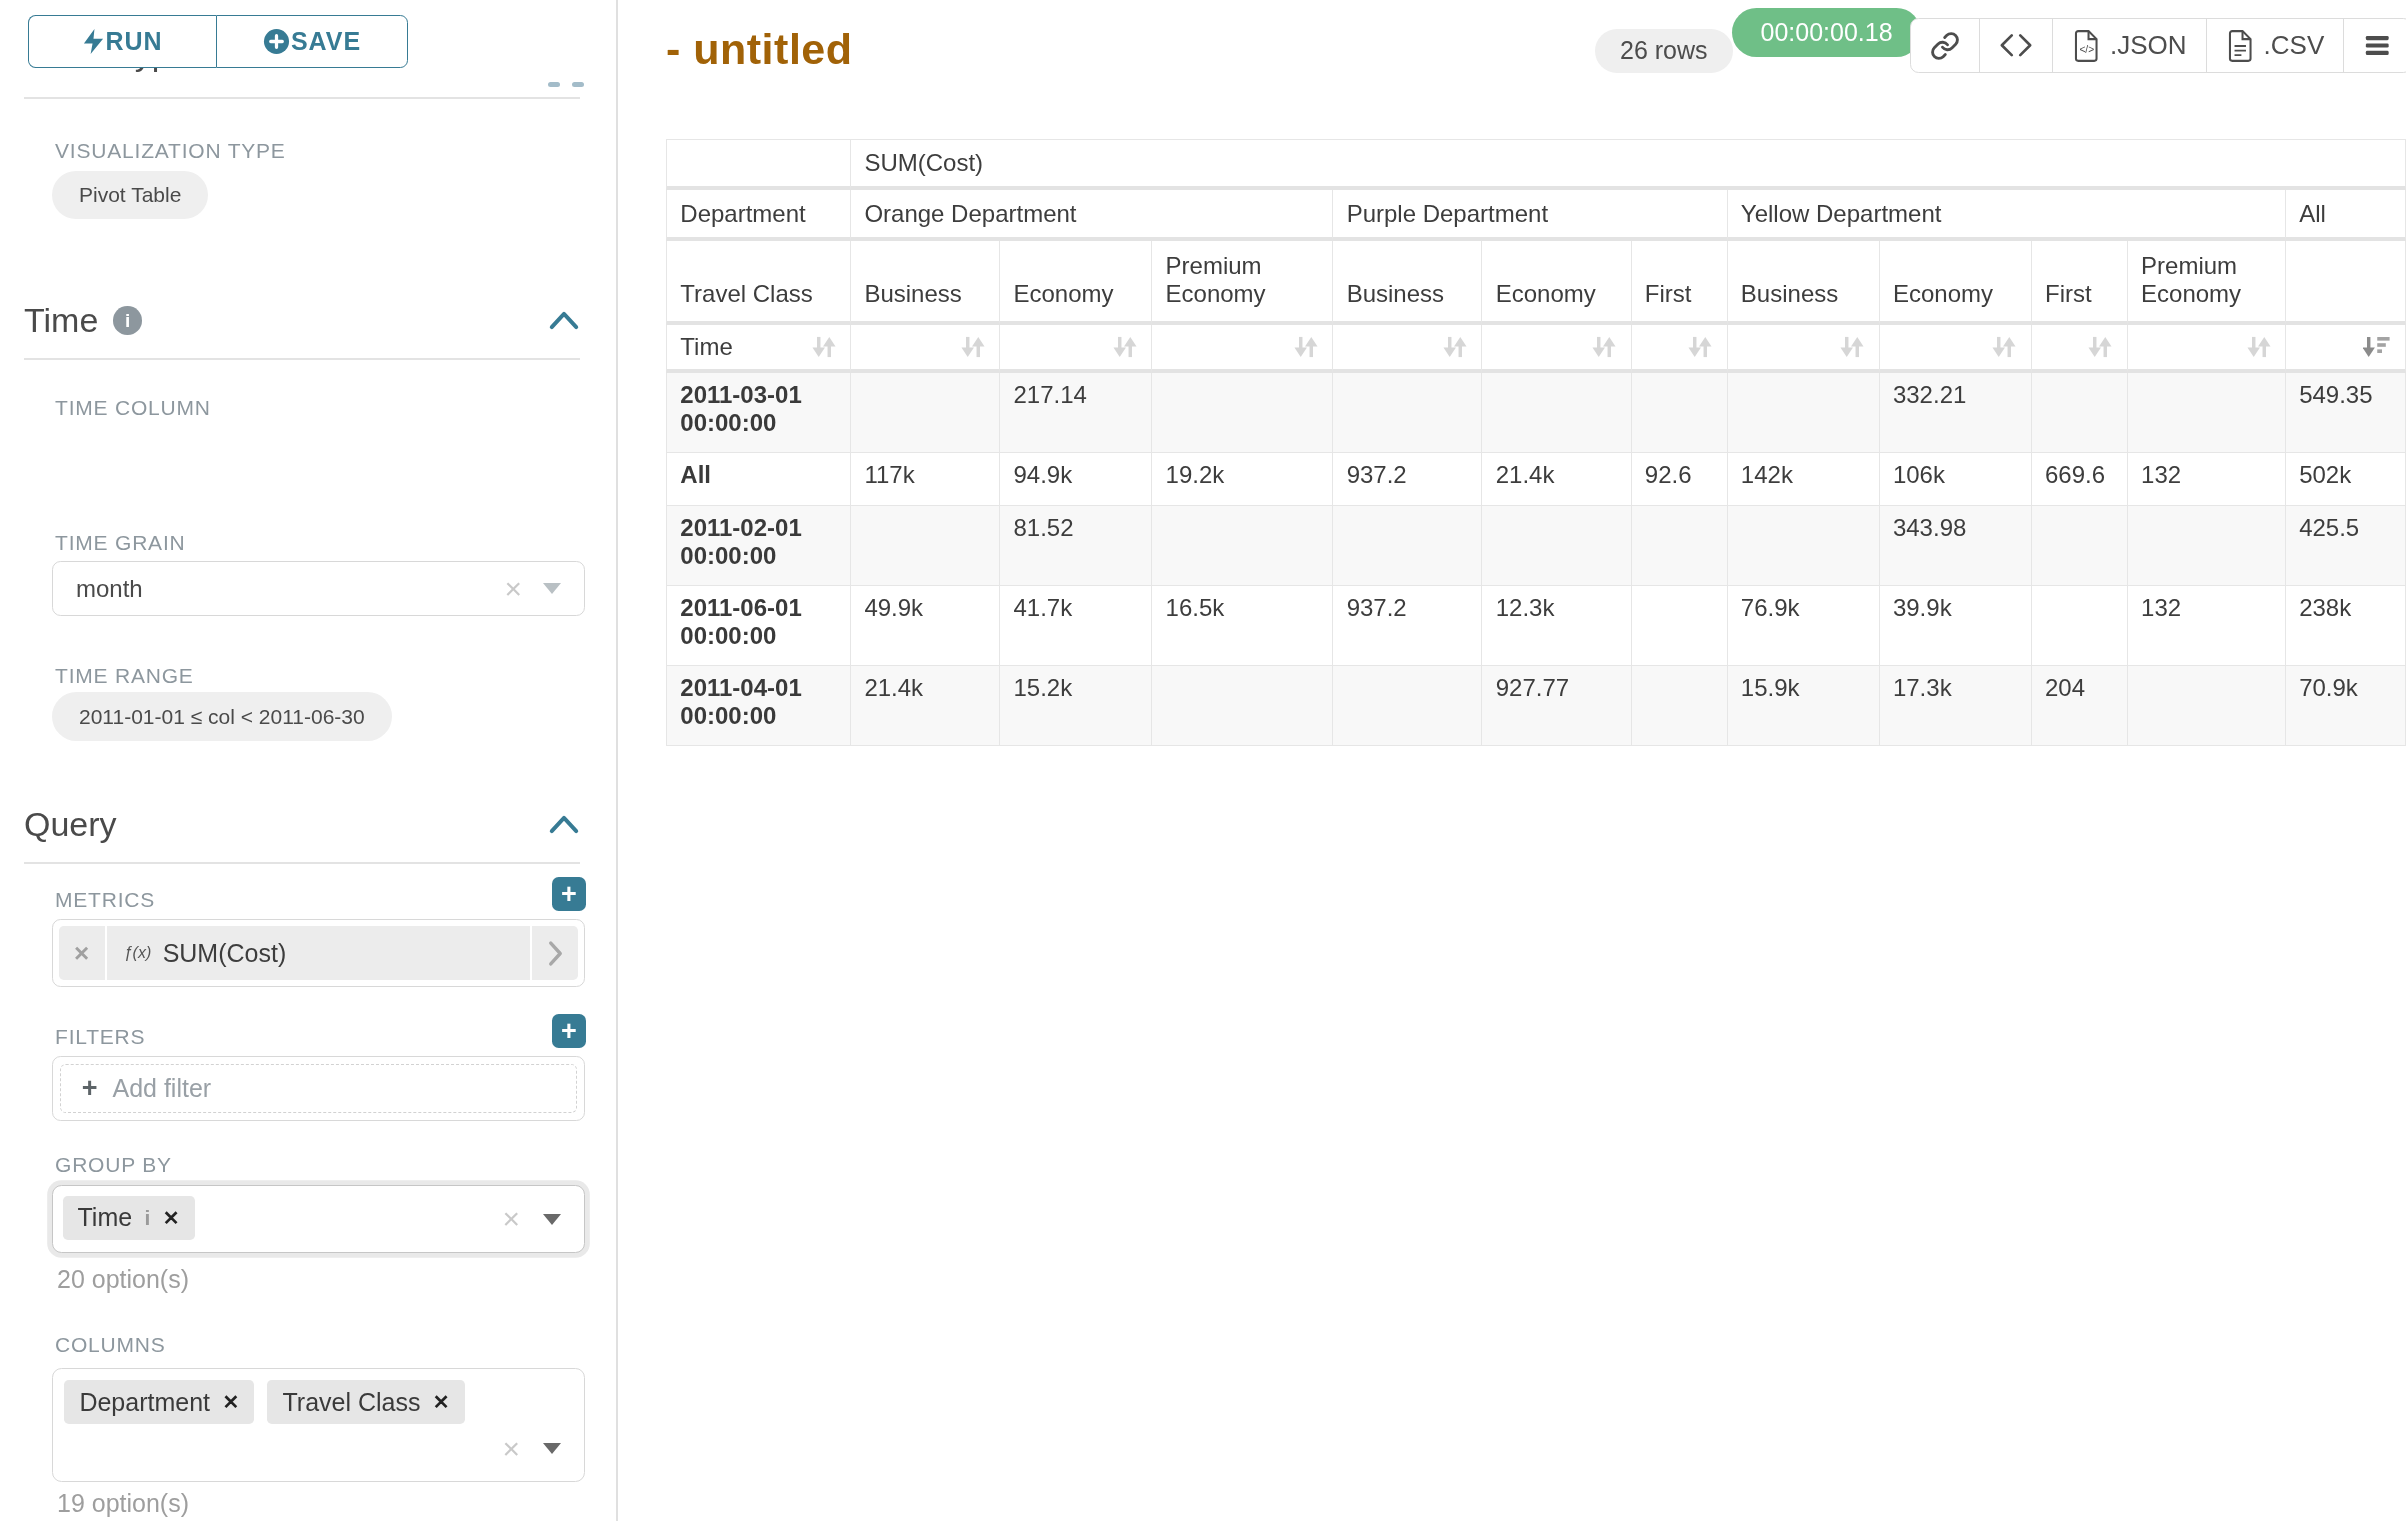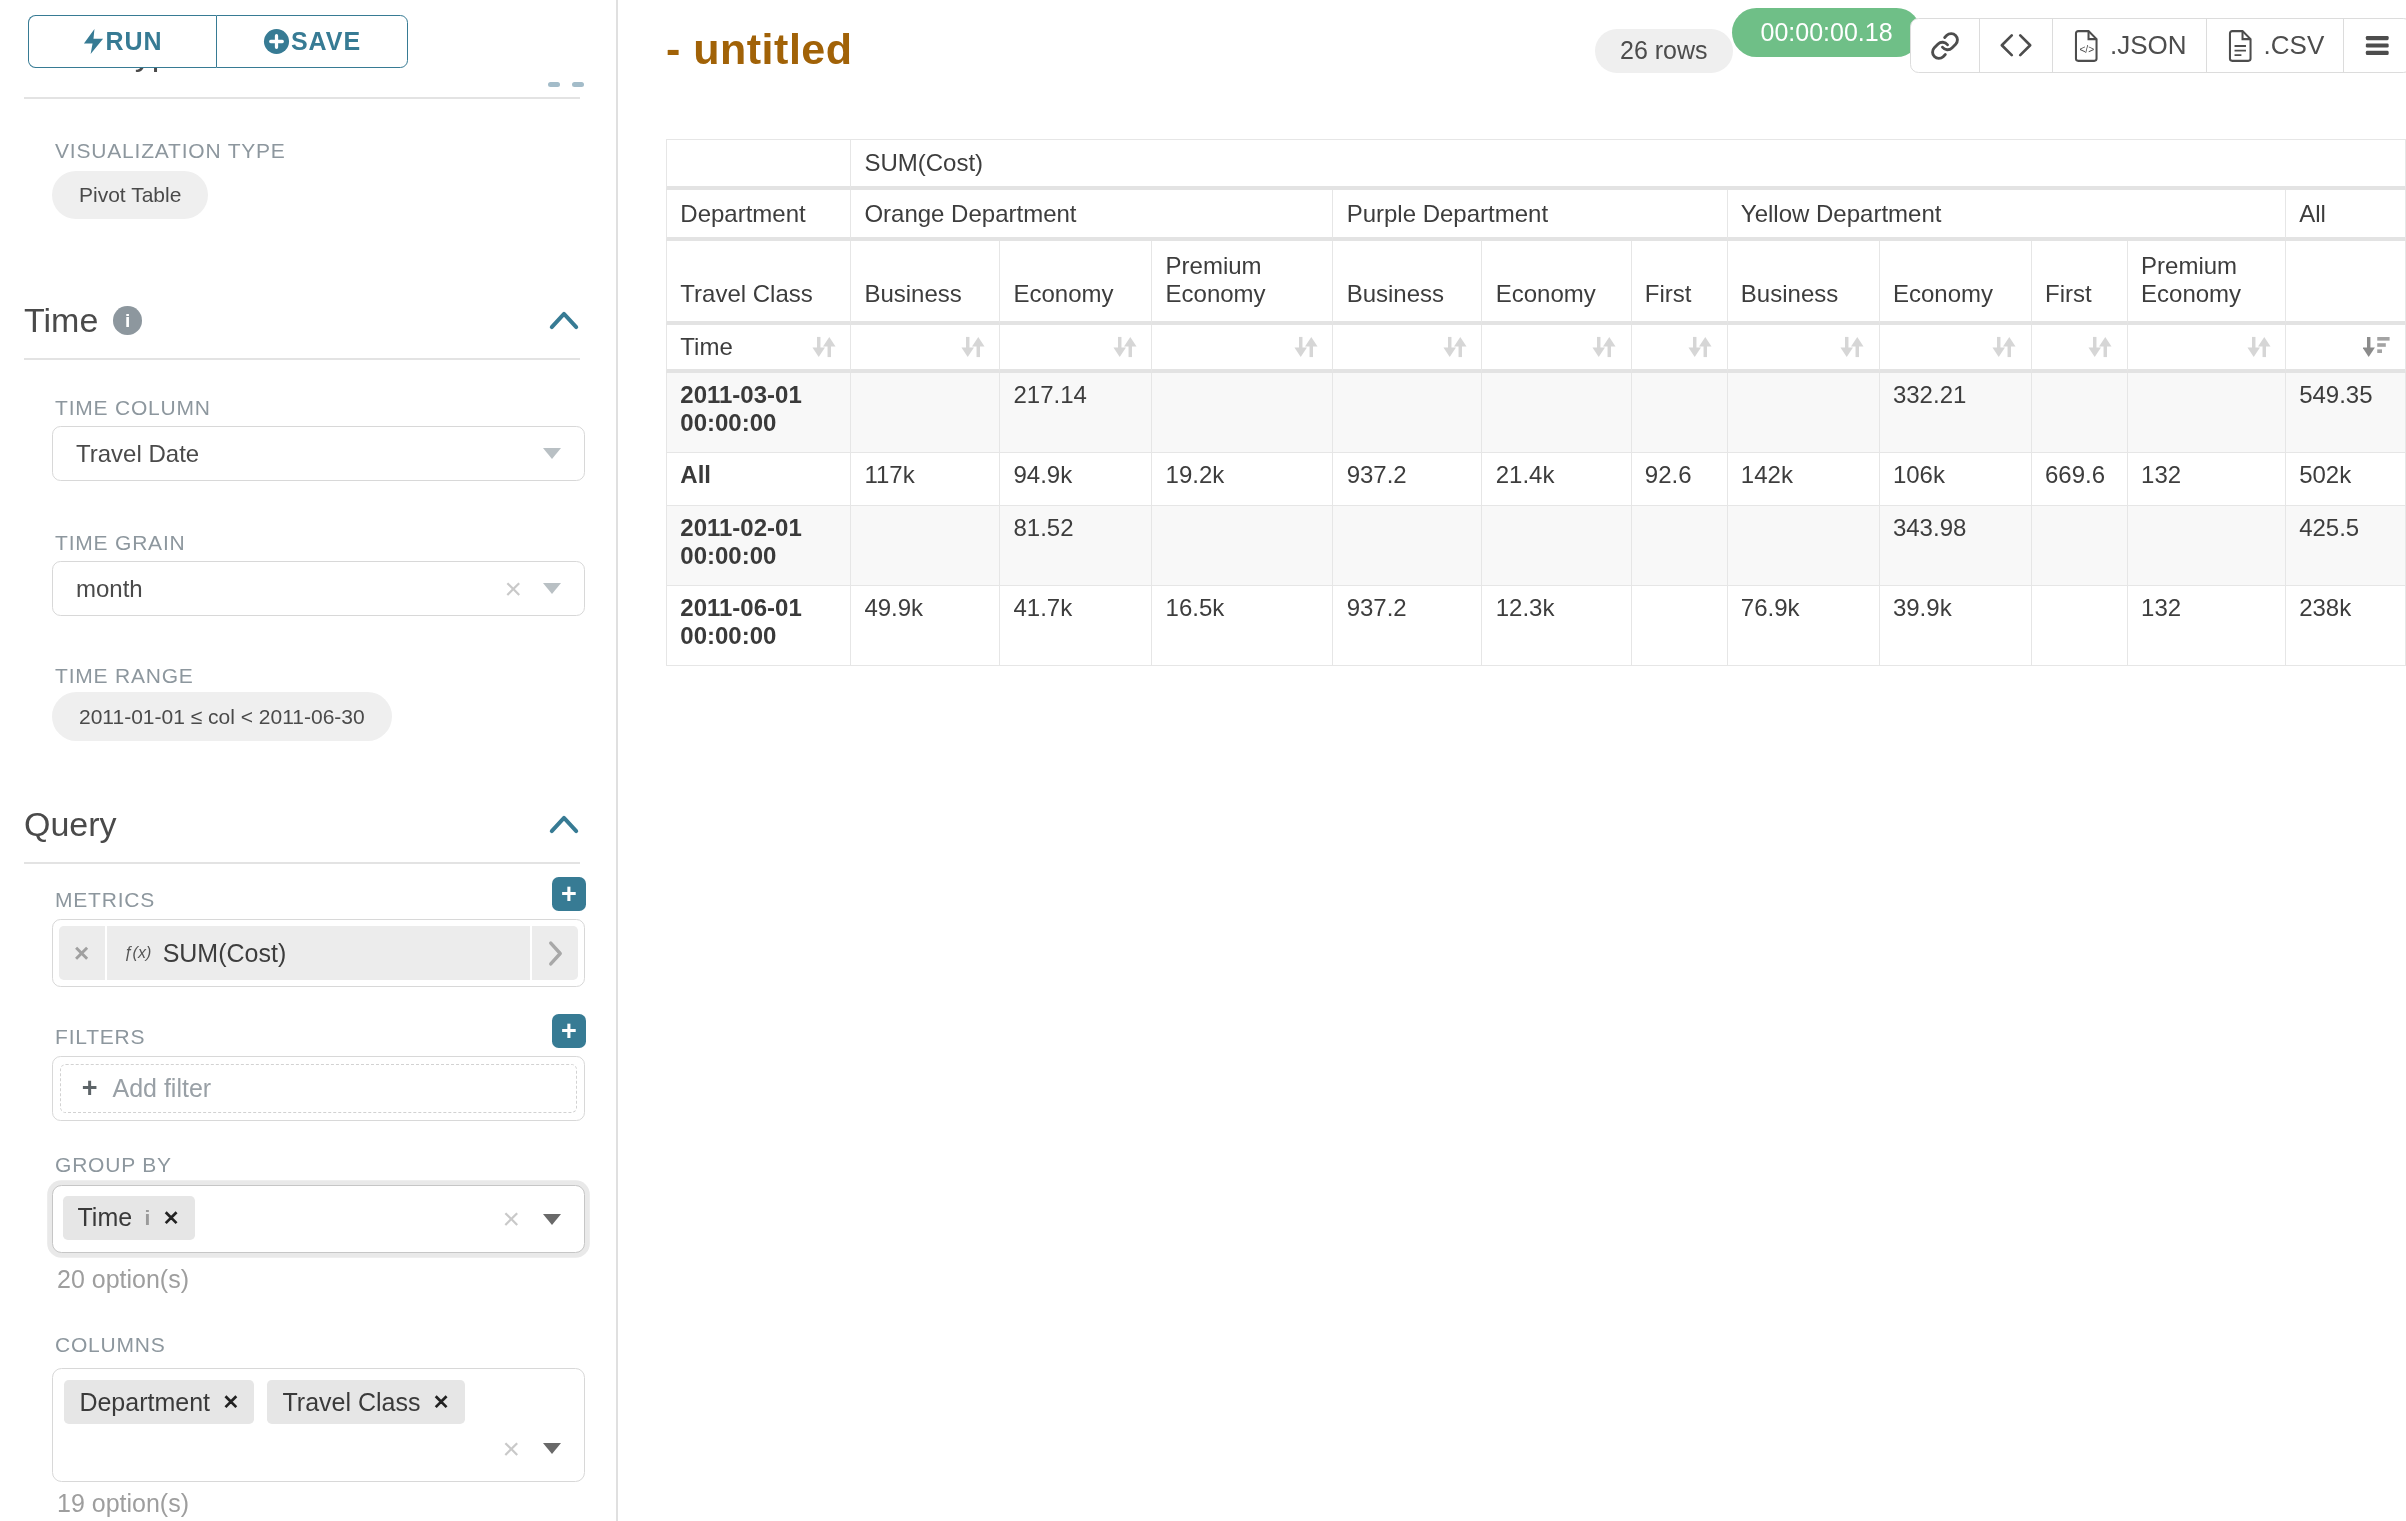--- a/index.html
+++ b/index.html
@@ -139,24 +139,20 @@
     <div class="head-row" style="top:301px;">
       <span class="section-heading" style="position:static;">Time</span>
       <span class="info-badge">i</span>
       <svg class="collapse-chevron" width="32" height="23" viewBox="0 0 34 24">
         <polyline points="4,19 17,5 30,19" fill="none" stroke="#377b94" stroke-width="4.2" stroke-linecap="round" stroke-linejoin="round"></polyline>
       </svg>
     </div>
     <div class="sb-divider" style="top:358px;"></div>
 
     <div class="sb-label" style="top:396px;">TIME COLUMN</div>
-    <div class="select-box" style="top:426px;">
-      <span>Travel Date</span>
-      <span class="caret-down"></span>
-    </div>
 
     <div class="sb-label" style="top:531px;">TIME GRAIN</div>
     <div class="select-box" style="top:561px;">
       <span>month</span>
       <span class="clear-x">×</span>
       <span class="caret-down"></span>
     </div>
 
     <div class="sb-label" style="top:664px;">TIME RANGE</div>
     <span class="pill" style="position:absolute; left:52px; top:692px; height:49px;">2011-01-01 ≤ col &lt; 2011-06-30</span>
@@ -518,18 +514,32 @@
               <td>16.5k</td>
               <td>937.2</td>
               <td>12.3k</td>
               <td></td>
               <td>76.9k</td>
               <td>39.9k</td>
               <td></td>
               <td>132</td>
               <td>238k</td>
             </tr>
+            <tr style="height: 80px;">
+              <th>2011-04-01 00:00:00</th>
+              <td>21.4k</td>
+              <td>15.2k</td>
+              <td></td>
+              <td></td>
+              <td>927.77</td>
+              <td></td>
+              <td>15.9k</td>
+              <td>17.3k</td>
+              <td>204</td>
+              <td></td>
+              <td>70.9k</td>
+            </tr>
           </tbody>
         </table>
     </div>
   </main>
 </div>
 
 
 </body></html>

